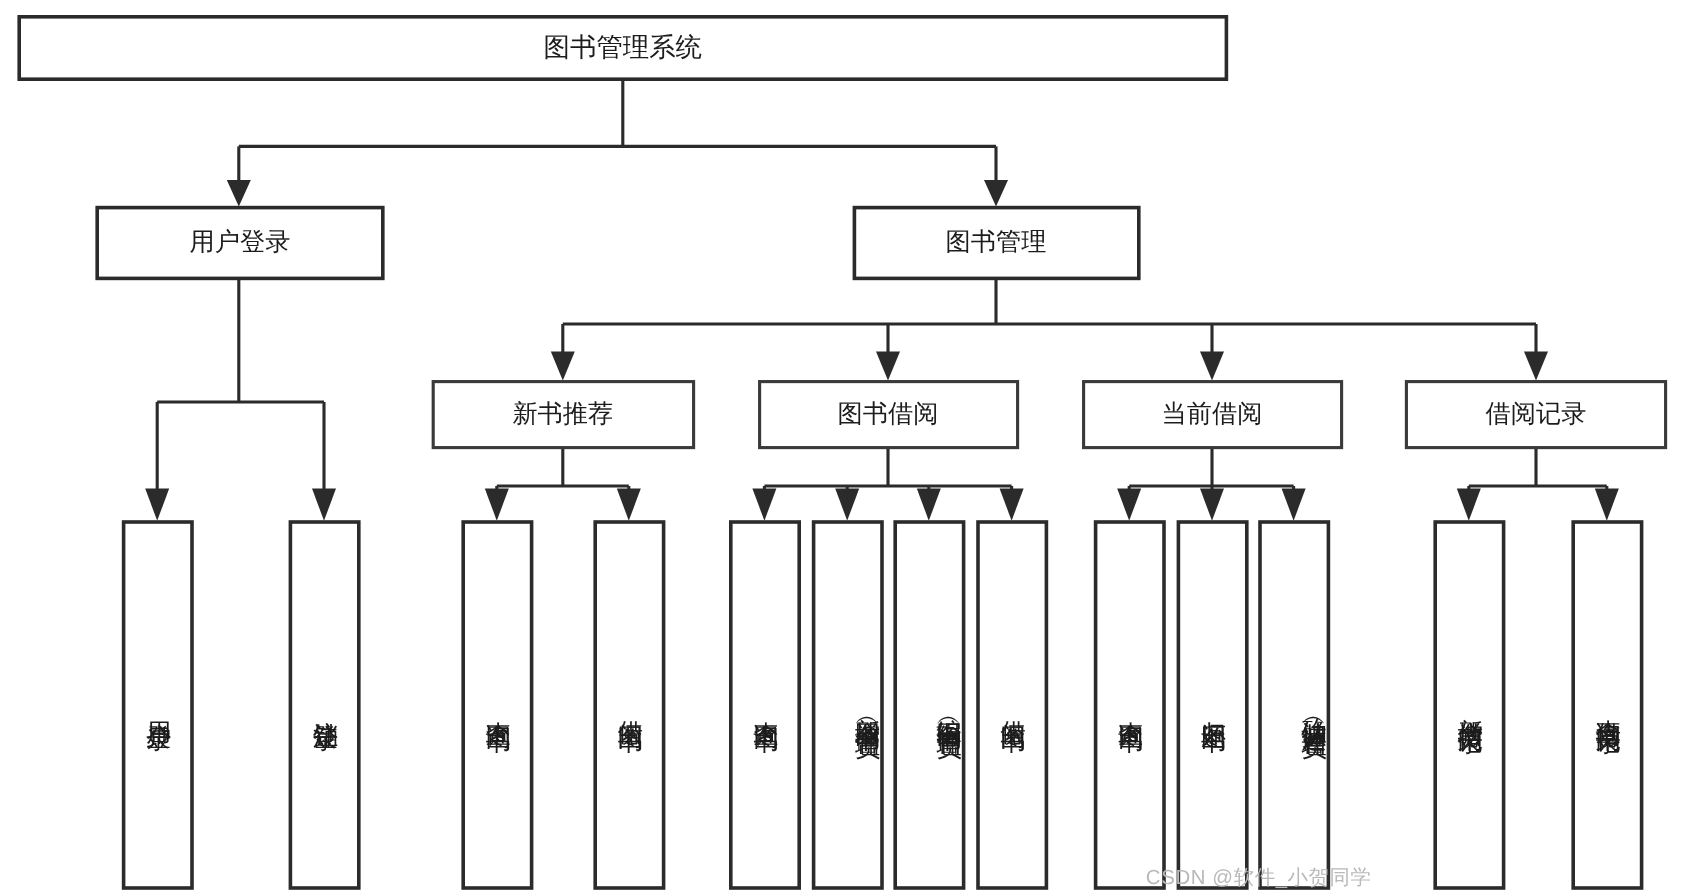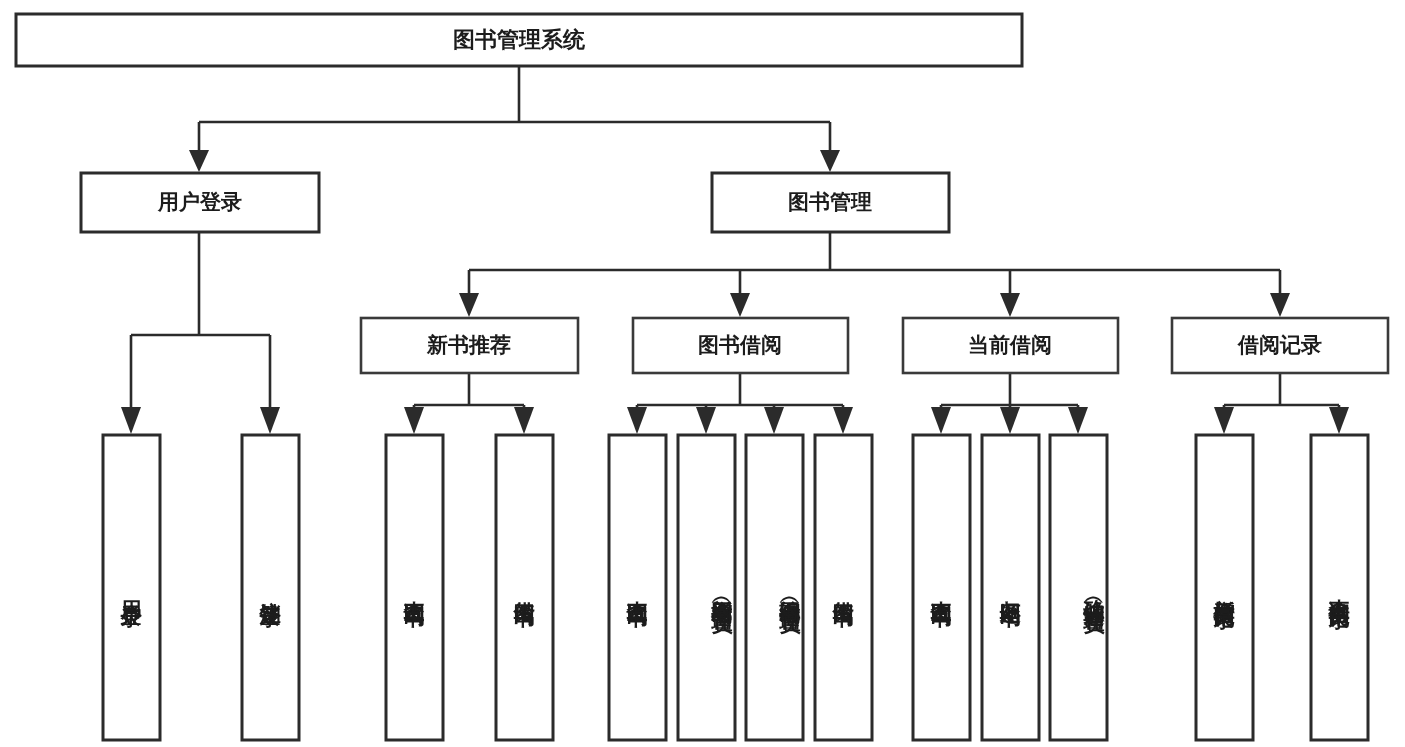--- a/index.html
+++ b/index.html
@@ -12,21 +12,20 @@
     width: 1405px;
     height: 747px;
     font-family: "Liberation Sans", "DejaVu Sans", sans-serif;
     overflow: hidden;
   }
   #diagram-root {
     position: relative;
     width: 1151px;
     height: 747px;
     background: #ffffff;
-    font-weight: bold;
   }
   svg.tree-canvas {
     position: absolute;
     left: 0;
     top: 0;
     width: 1405px;
     height: 747px;
   }
   .node-box {
     fill: #ffffff;
@@ -237,13 +236,14 @@
   <div class="vlabel" style="left:746px; top:441px; width:57px; height:299px; display:flex; align-items:flex-start; justify-content:center;">编辑图书（管理员）</div>
   <div class="vlabel" style="left:815px; top:435px; width:57px; height:305px; display:flex; align-items:center; justify-content:center;">借阅图书</div>
 
   <div class="vlabel" style="left:913px; top:435px; width:57px; height:305px; display:flex; align-items:center; justify-content:center;">查询图书</div>
   <div class="vlabel" style="left:982px; top:435px; width:57px; height:305px; display:flex; align-items:center; justify-content:center;">归还图书</div>
   <div class="vlabel" style="left:1050px; top:441px; width:57px; height:299px; display:flex; align-items:flex-start; justify-content:center;">确认归还（管理员）</div>
 
   <div class="vlabel" style="left:1196px; top:435px; width:57px; height:305px; display:flex; align-items:center; justify-content:center;">新增借阅记录</div>
   <div class="vlabel" style="left:1311px; top:435px; width:57px; height:305px; display:flex; align-items:center; justify-content:center;">查询借阅记录</div>
 
+  <div class="watermark">CSDN @软件_小贺同学</div>
 </div>
 
 </body></html>

